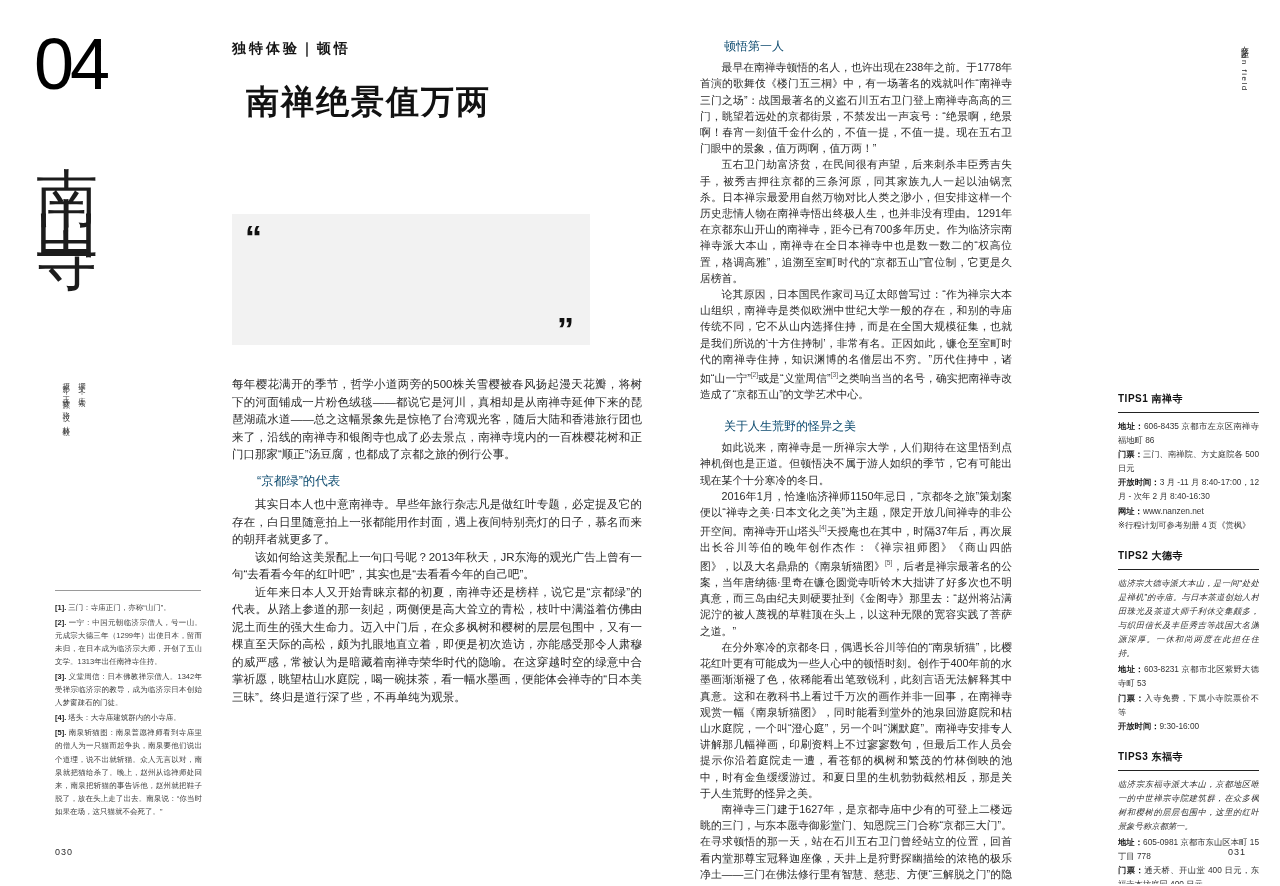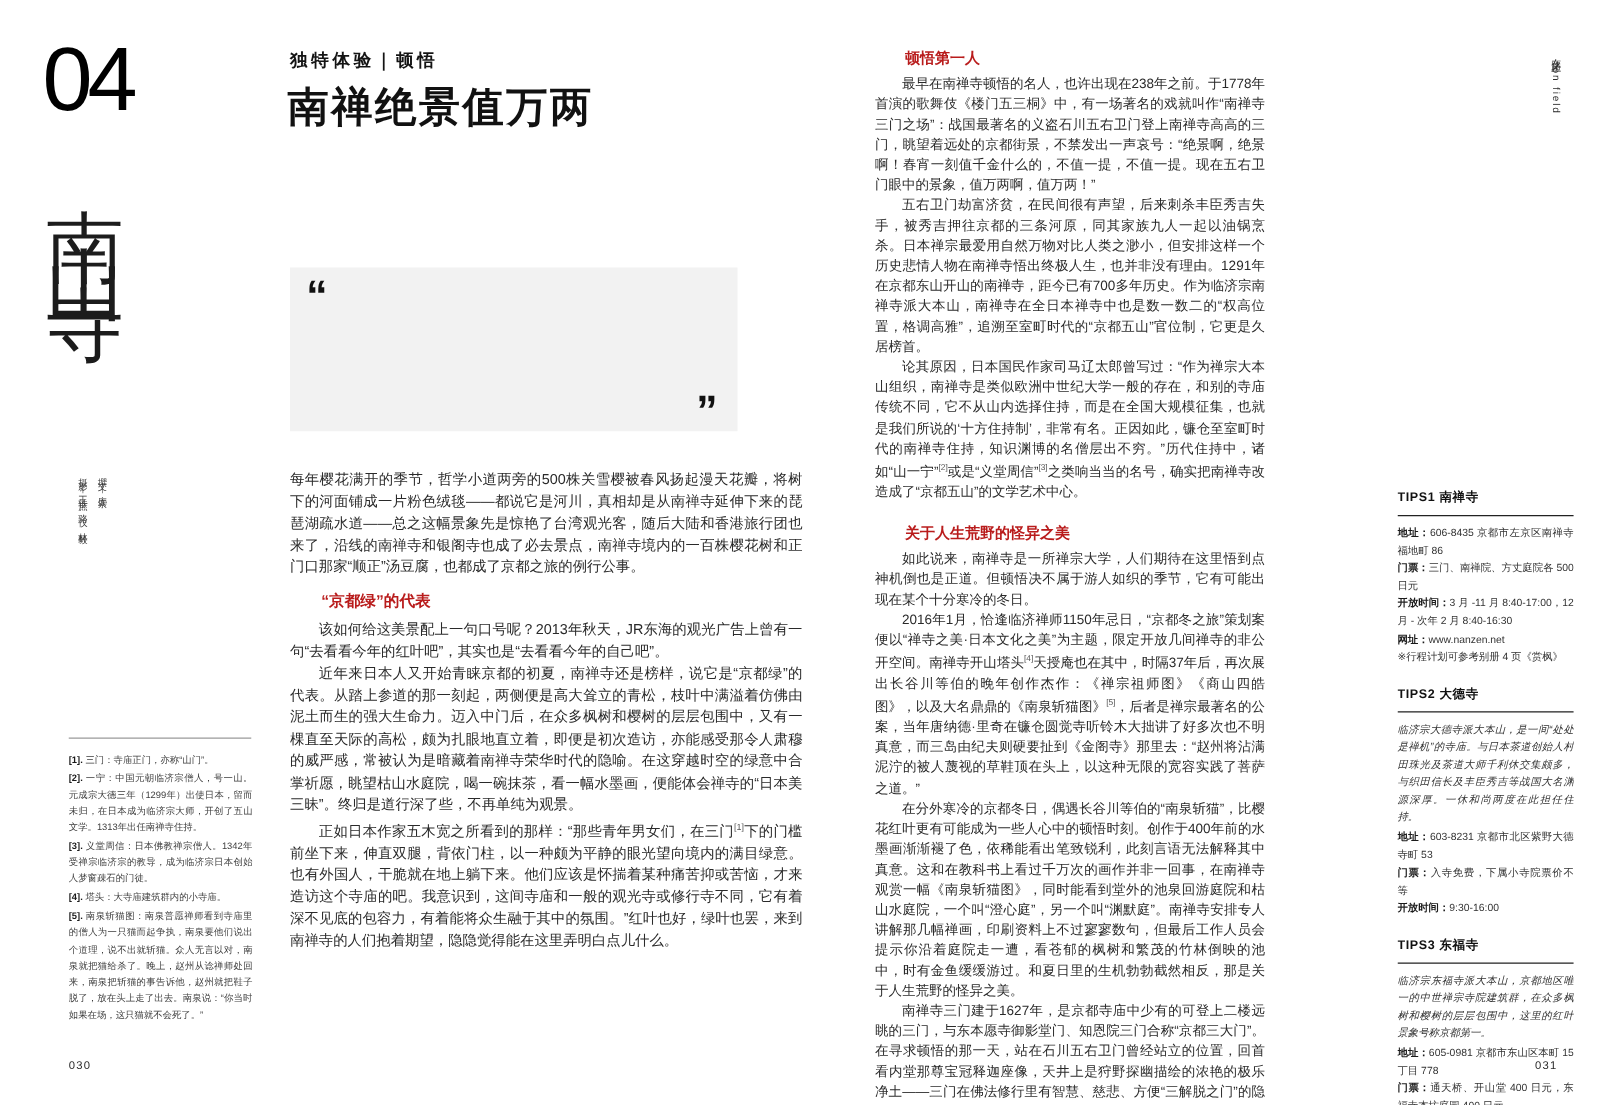--- a/index.html
+++ b/index.html
@@ -52,21 +52,21 @@
     font-size:16px;line-height:2.05;font-weight:700;color:#1d1d1d;text-align:justify;
   }
   .article{
     position:absolute;left:232px;top:376px;width:410px;max-height:500px;overflow:hidden;
     font-size:11.5px;line-height:17.5px;text-align:justify;color:#2a2a2a;
   }
   .article p{margin:0;}
   .article p.intro{text-indent:0;margin-bottom:9px;}
   .article p.para{text-indent:2em;}
   .article h3,.column2 h3{
-    font-size:12.5px;font-weight:700;color:#b91c1c;text-indent:2em;margin:6px 0 6px 0;
+    font-size:12.5px;font-weight:400;color:#0c4a6e;text-indent:2em;margin:6px 0 6px 0;
   }
   
   .column2{
     position:absolute;left:700px;top:38px;width:312px;max-height:846px;overflow:hidden;
     font-size:10.8px;line-height:16.2px;text-align:justify;color:#2a2a2a;
   }
   .column2 p{margin:0;text-indent:2em;}
   .column2 h3{font-size:12px;margin:0 0 5px 0;}
   .column2 h3 + h3, .column2 p + h3{margin-top:16px;}
   sup{font-size:0.62em;vertical-align:super;color:#555;}
@@ -105,34 +105,34 @@
 <div class="footnotes">
     <p><b class="fn-marker">[1].</b> 三门：寺庙正门，亦称“山门”。</p>
     <p><b class="fn-marker">[2].</b> 一宁：中国元朝临济宗僧人，号一山。元成宗大德三年（1299年）出使日本，留而未归，在日本成为临济宗大师，开创了五山文学。1313年出任南禅寺住持。</p>
     <p><b class="fn-marker">[3].</b> 义堂周信：日本佛教禅宗僧人。1342年受禅宗临济宗的教导，成为临济宗日本创始人梦窗疎石的门徒。</p>
     <p><b class="fn-marker">[4].</b> 塔头：大寺庙建筑群内的小寺庙。</p>
     <p><b class="fn-marker">[5].</b> 南泉斩猫图：南泉普愿禅师看到寺庙里的僧人为一只猫而起争执，南泉要他们说出个道理，说不出就斩猫。众人无言以对，南泉就把猫给杀了。晚上，赵州从谂禅师处回来，南泉把斩猫的事告诉他，赵州就把鞋子脱了，放在头上走了出去。南泉说：“你当时如果在场，这只猫就不会死了。”</p>
   </div>
 <div class="page-number" id="page-num-left">030</div>
 
 <div class="eyebrow">独特体验｜顿悟</div>
-<h1 class="main-title" style="margin:0;">南禅绝景值万两</h1>
+<h1 class="main-title" style="margin:16px;">南禅绝景值万两</h1>
 
 <div class="quote-box">
   <span class="quote-open">“</span>
   <span class="quote-close">”</span>
 </div>
 
 <div class="article">
   <p class="intro">每年樱花满开的季节，哲学小道两旁的500株关雪樱被春风扬起漫天花瓣，将树下的河面铺成一片粉色绒毯——都说它是河川，真相却是从南禅寺延伸下来的琵琶湖疏水道——总之这幅景象先是惊艳了台湾观光客，随后大陆和香港旅行团也来了，沿线的南禅寺和银阁寺也成了必去景点，南禅寺境内的一百株樱花树和正门口那家“顺正”汤豆腐，也都成了京都之旅的例行公事。</p>
   <h3>“京都绿”的代表</h3>
   <div>
+      <p class="para">其实日本人也中意南禅寺。早些年旅行杂志凡是做红叶专题，必定提及它的存在，白日里随意拍上一张都能用作封面，遇上夜间特别亮灯的日子，慕名而来的朝拜者就更多了。</p>
       <p class="para">该如何给这美景配上一句口号呢？2013年秋天，JR东海的观光广告上曾有一句“去看看今年的红叶吧”，其实也是“去看看今年的自己吧”。</p>
       <p class="para">近年来日本人又开始青睐京都的初夏，南禅寺还是榜样，说它是“京都绿”的代表。从踏上参道的那一刻起，两侧便是高大耸立的青松，枝叶中满溢着仿佛由泥土而生的强大生命力。迈入中门后，在众多枫树和樱树的层层包围中，又有一棵直至天际的高松，颇为扎眼地直立着，即便是初次造访，亦能感受那令人肃穆的威严感，常被认为是暗藏着南禅寺荣华时代的隐喻。在这穿越时空的绿意中合掌祈愿，眺望枯山水庭院，喝一碗抹茶，看一幅水墨画，便能体会禅寺的“日本美三昧”。终归是道行深了些，不再单纯为观景。</p>
-      <p class="para">正如日本作家五木宽之所看到的那样：“那些青年男女们，在三门<sup>[1]</sup>下的门槛前坐下来，伸直双腿，背依门柱，以一种颇为平静的眼光望向境内的满目绿意。也有外国人，干脆就在地上躺下来。他们应该是怀揣着某种痛苦抑或苦恼，才来造访这个寺庙的吧。我意识到，这间寺庙和一般的观光寺或修行寺不同，它有着深不见底的包容力，有着能将众生融于其中的氛围。”红叶也好，绿叶也罢，来到南禅寺的人们抱着期望，隐隐觉得能在这里弄明白点儿什么。</p>
     </div>
 </div>
 
 <div class="column2">
     <h3>顿悟第一人</h3>
     <p>最早在南禅寺顿悟的名人，也许出现在238年之前。于1778年首演的歌舞伎《楼门五三桐》中，有一场著名的戏就叫作“南禅寺三门之场”：战国最著名的义盗石川五右卫门登上南禅寺高高的三门，眺望着远处的京都街景，不禁发出一声哀号：“绝景啊，绝景啊！春宵一刻值千金什么的，不值一提，不值一提。现在五右卫门眼中的景象，值万两啊，值万两！”</p>
     <p>五右卫门劫富济贫，在民间很有声望，后来刺杀丰臣秀吉失手，被秀吉押往京都的三条河原，同其家族九人一起以油锅烹杀。日本禅宗最爱用自然万物对比人类之渺小，但安排这样一个历史悲情人物在南禅寺悟出终极人生，也并非没有理由。1291年在京都东山开山的南禅寺，距今已有700多年历史。作为临济宗南禅寺派大本山，南禅寺在全日本禅寺中也是数一数二的“权高位置，格调高雅”，追溯至室町时代的“京都五山”官位制，它更是久居榜首。</p>
     <p>论其原因，日本国民作家司马辽太郎曾写过：“作为禅宗大本山组织，南禅寺是类似欧洲中世纪大学一般的存在，和别的寺庙传统不同，它不从山内选择住持，而是在全国大规模征集，也就是我们所说的‘十方住持制’，非常有名。正因如此，镰仓至室町时代的南禅寺住持，知识渊博的名僧层出不穷。”历代住持中，诸如“山一宁”<sup>[2]</sup>或是“义堂周信”<sup>[3]</sup>之类响当当的名号，确实把南禅寺改造成了“京都五山”的文学艺术中心。</p>
     <h3>关于人生荒野的怪异之美</h3>
     <p>如此说来，南禅寺是一所禅宗大学，人们期待在这里悟到点神机倒也是正道。但顿悟决不属于游人如织的季节，它有可能出现在某个十分寒冷的冬日。</p>

